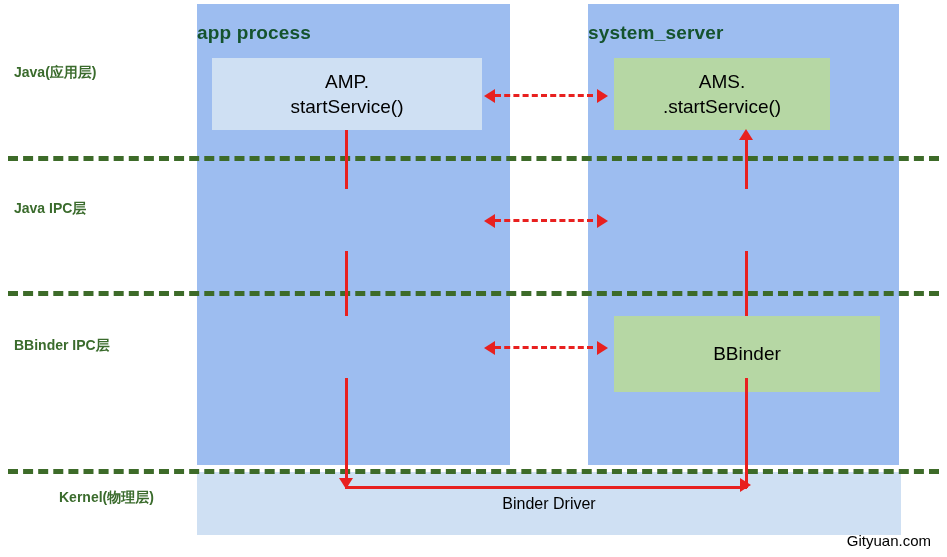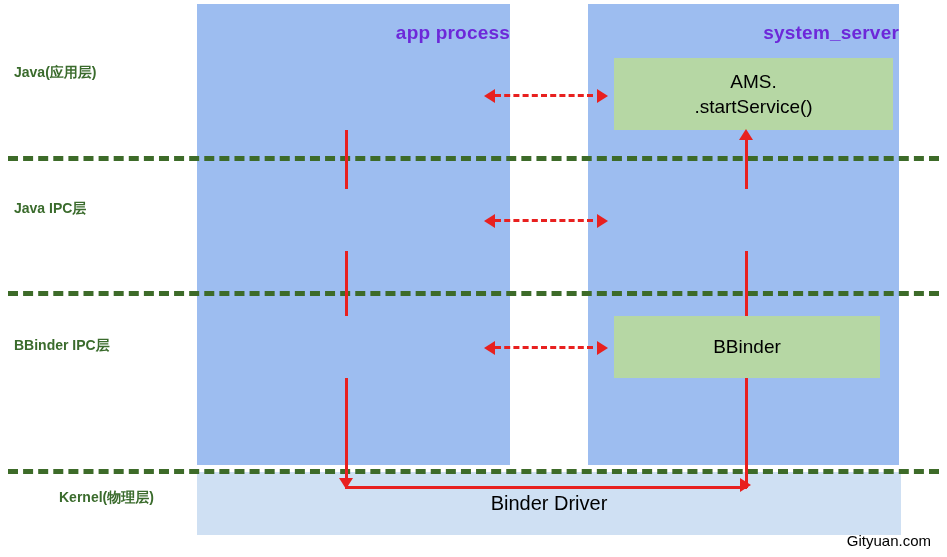--- a/index.html
+++ b/index.html
@@ -22,24 +22,24 @@
     background: #9dbdf0;
   }
   #col-app      { left: 197px; top: 4px;  width: 313px; height: 461px; }
   #col-system   { left: 588px; top: 4px;  width: 311px; height: 461px; }
 
   .process-title {
     position: absolute;
     top: 18px;
     left: 0;
     width: 100%;
-    text-align: right;
+    text-align: left;
     font-size: 19px;
     font-weight: bold;
-    color: #6d28d9;
+    color: #14532d;
     letter-spacing: 0.2px;
   }
 
   
   .comp-box {
     position: absolute;
     display: flex;
     align-items: center;
     justify-content: center;
     text-align: center;
@@ -49,36 +49,36 @@
     box-sizing: border-box;
   }
   .comp-box.light { background: #cfe0f3; }
   .comp-box.green { background: #b6d7a4; }
 
   
   #box-amp        { left: 212px; top: 58px;  width: 270px; height: 72px; }
   #box-binderproxy{ left: 212px; top: 189px; width: 270px; height: 62px; }
   #box-bpbinder   { left: 212px; top: 316px; width: 270px; height: 62px; }
   
-  #box-ams        { left: 614px; top: 58px;  width: 279px; height: 72px; }
+  #box-ams        { left: 614px; top: 58px;  width: 216px; height: 72px; }
   #box-binder     { left: 614px; top: 189px; width: 266px; height: 62px; }
-  #box-bbinder    { left: 614px; top: 316px; width: 266px; height: 62px; }
+  #box-bbinder    { left: 614px; top: 316px; width: 266px; height: 76px; }
 
   
   #box-binder-driver {
     position: absolute;
     left: 197px;
     top: 472px;
     width: 704px;
     height: 63px;
     background: #cfe0f3;
     display: flex;
     align-items: center;
     justify-content: center;
-    font-size: 20px;
+    font-size: 16px;
     color: #000000;
   }
 
   
   .layer-line {
     position: absolute;
     left: 8px;
     width: 931px;
     height: 0;
     border-top: 5px dashed #3d6b29;
@@ -184,20 +184,26 @@
 <div id="canvas">
 
   <div class="process-col" id="col-app">
     <div class="process-title">app process</div>
   </div>
 
   <div class="process-col" id="col-system">
     <div class="process-title">system_server</div>
   </div>
 
+  <div class="comp-box light" id="box-amp">
+    <div>
+      <span>AMP.</span><br>
+      <span>startService()</span>
+    </div>
+  </div>
 
 
 
   <div class="comp-box green" id="box-ams">
     <div>
       <span>AMS.</span><br>
       <span>.startService()</span>
     </div>
   </div>
 

